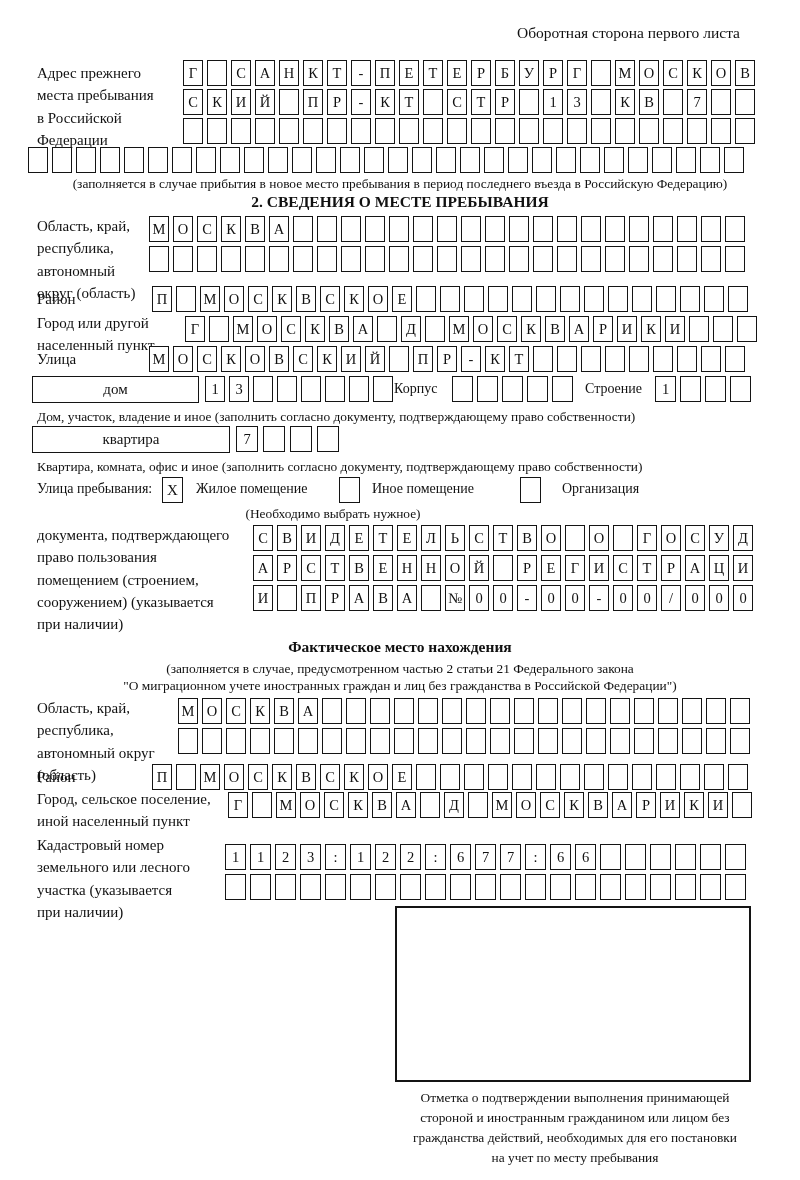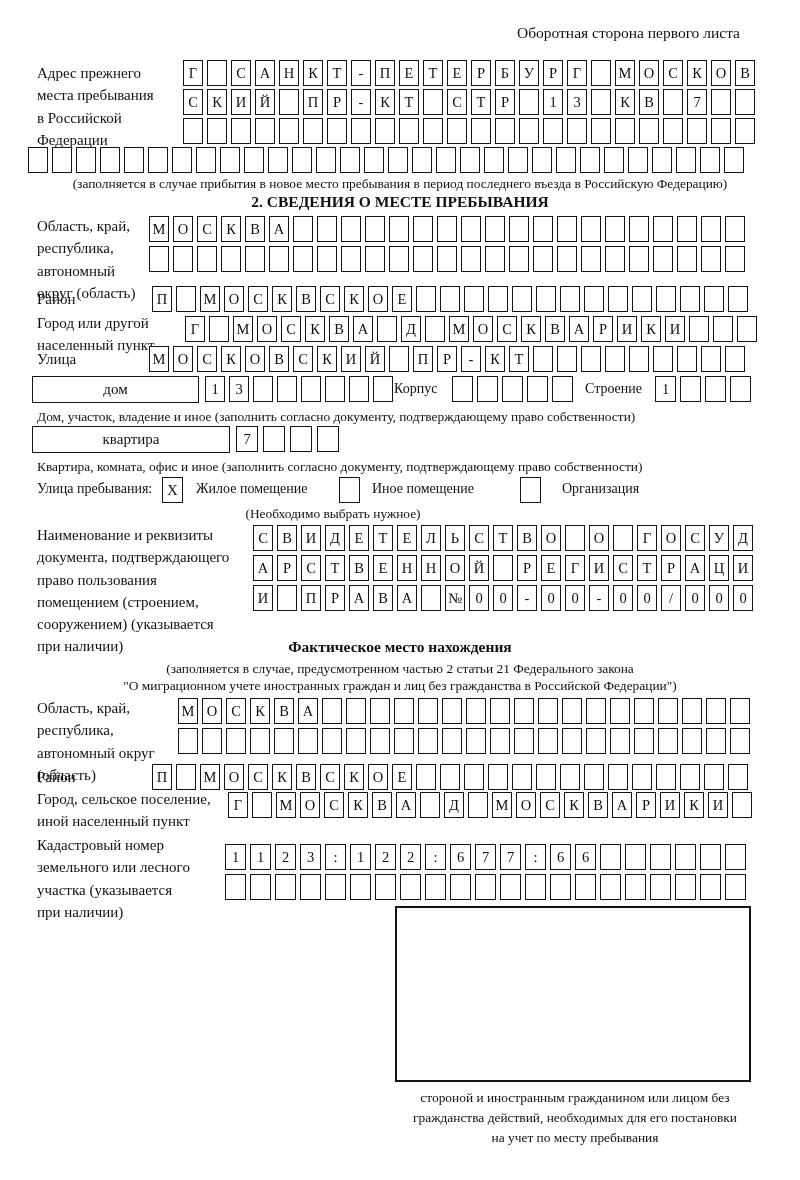--- a/index.html
+++ b/index.html
@@ -352,21 +352,20 @@
   <div class="abs inline-lbl" style="left:37px; top:481px;">Улица пребывания:</div>
   <div class="abs checkbox" style="left:162px; top:477px;">X</div>
   <div class="abs inline-lbl" style="left:196px; top:481px;">Жилое помещение</div>
   <div class="abs checkbox" style="left:339px; top:477px;"></div>
   <div class="abs inline-lbl" style="left:372px; top:481px;">Иное помещение</div>
   <div class="abs checkbox" style="left:520px; top:477px;"></div>
   <div class="abs inline-lbl" style="left:562px; top:481px;">Организация</div>
   <div class="abs caption" style="left:233px; top:506px; width:200px; text-align:center;">(Необходимо выбрать нужное)</div>
 
   <div class="abs lbl" style="left:37px; top:524px;">
-    <div>Наименование и реквизиты</div>
     <div>документа, подтверждающего</div>
     <div>право пользования</div>
     <div>помещением (строением,</div>
     <div>сооружением) (указывается</div>
     <div>при наличии)</div>
   </div>
   <div class="abs cellrow" style="left:253px; top:525px;">
       <div class="cell">С</div>
       <div class="cell">В</div>
       <div class="cell">И</div>
@@ -605,18 +604,19 @@
       <div class="cell"></div>
       <div class="cell"></div>
       <div class="cell"></div>
       <div class="cell"></div>
       <div class="cell"></div>
       <div class="cell"></div>
     </div>
 
   <div class="abs stampbox" style="left:395px; top:906px; width:356px; height:176px;"></div>
   <div class="abs caption" style="left:350px; top:1088px; width:450px; text-align:center; line-height:20px;">
+    <div>Отметка о подтверждении выполнения принимающей</div>
     <div>стороной и иностранным гражданином или лицом без</div>
     <div>гражданства действий, необходимых для его постановки</div>
     <div>на учет по месту пребывания</div>
   </div>
 
 </div>
 
 </body></html>

